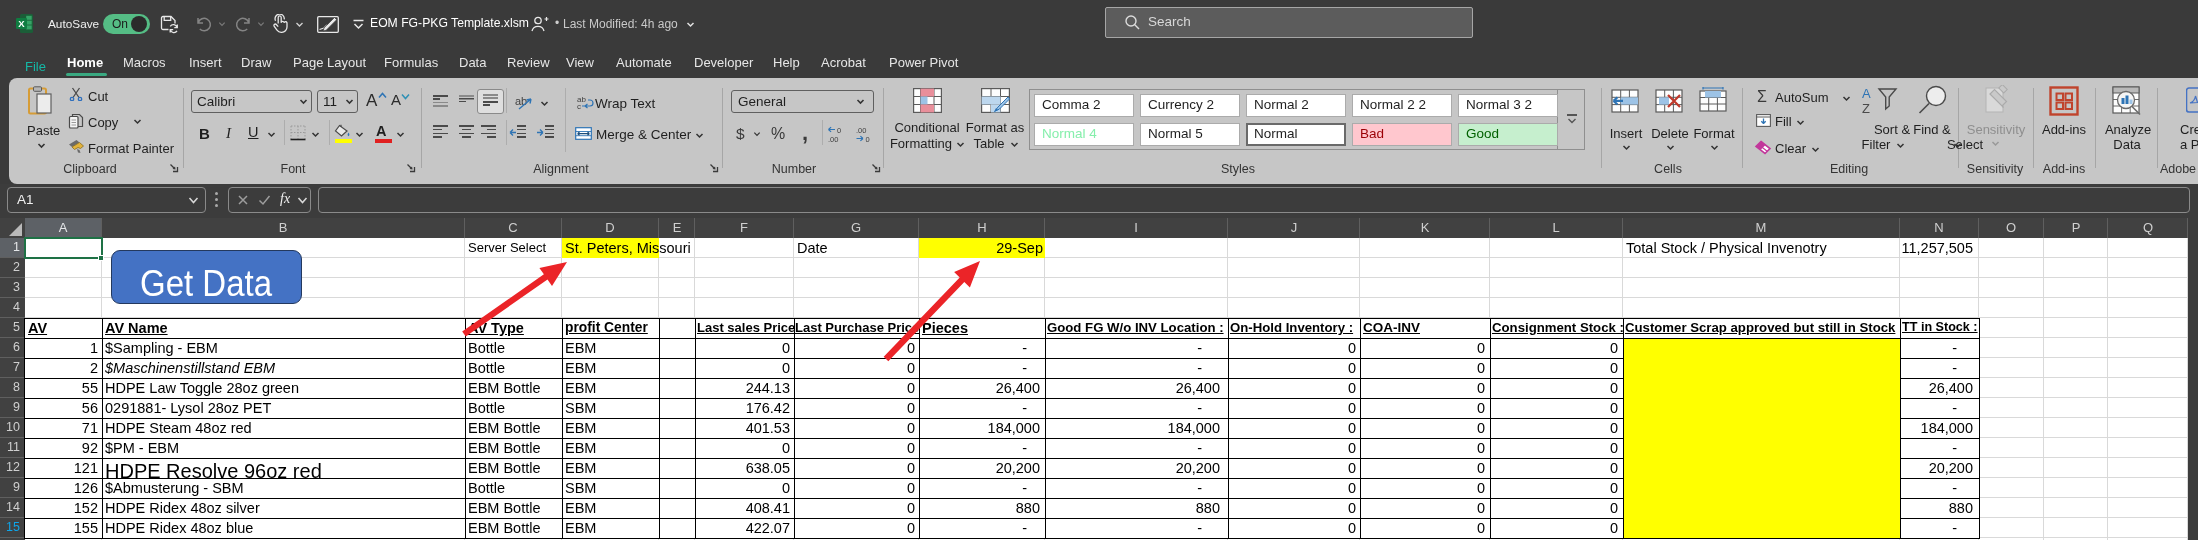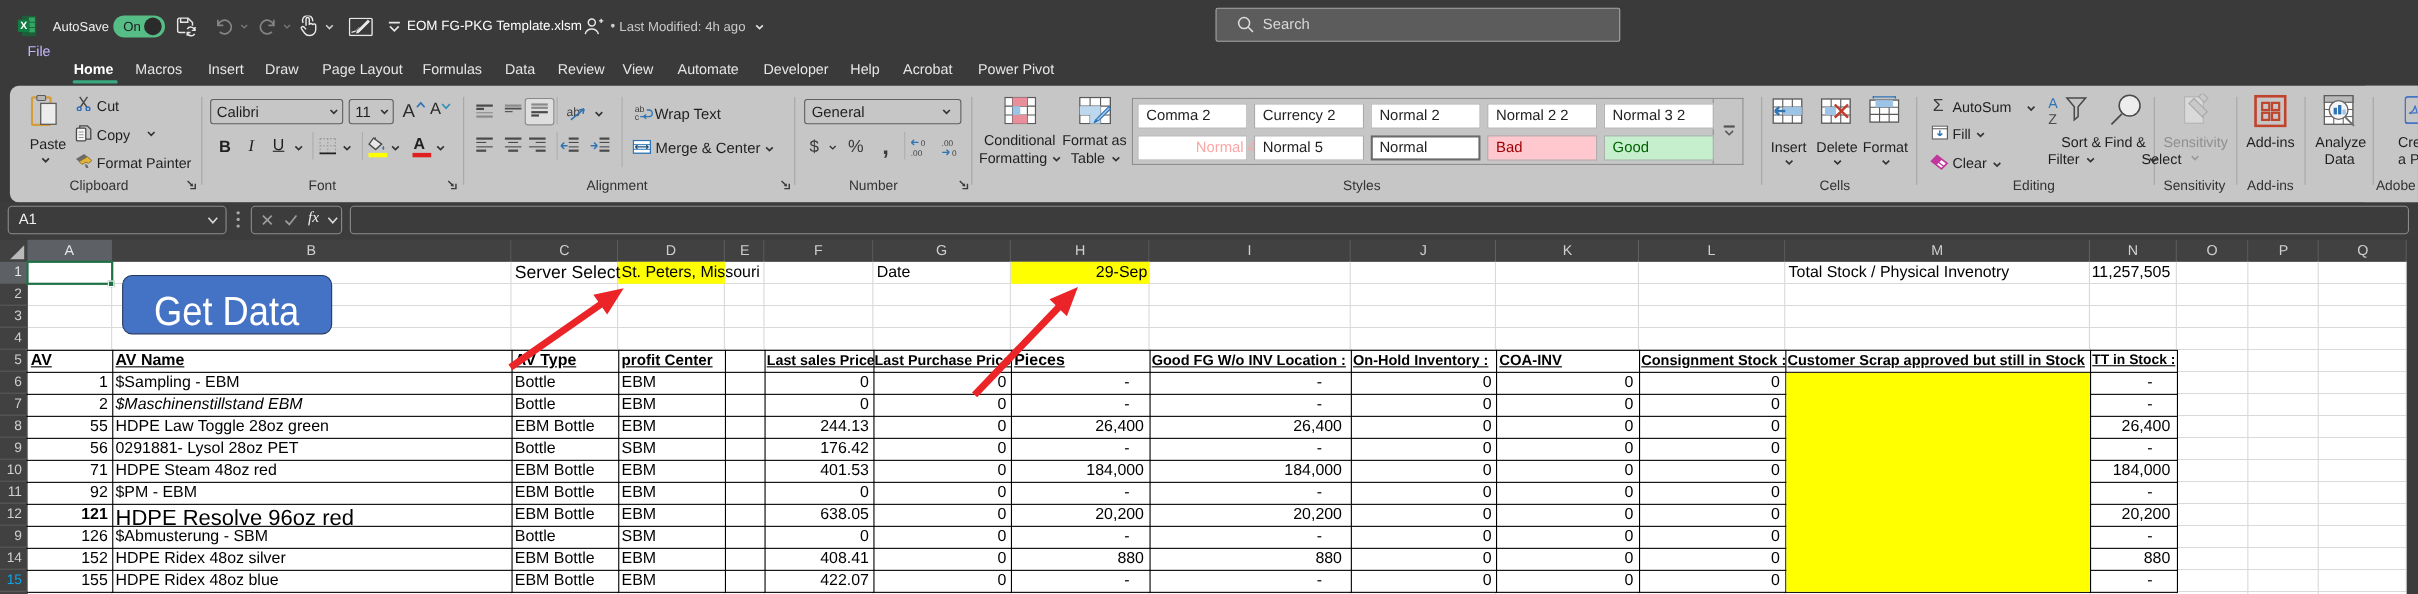--- a/index.html
+++ b/index.html
@@ -68,21 +68,21 @@
 <div class="tx" style="left:563px;top:17px;font-size:12px;color:#c9c9c9;font-weight:400;">Last Modified: 4h ago</div>
 <svg class="ab" style="left:686px;top:20px" width="9" height="9" viewBox="0 0 9 9">
       <path d="M1.5 3 L4.5 6 L7.5 3" fill="none" stroke="#e0e0e0" stroke-width="1.5"></path>
     </svg>
 <div class="ab" style="left:1105px;top:7px;width:368px;height:31px;background:#5c5c5c;border:1px solid #a6a6a6;border-radius:2px"></div>
 <svg class="ab" style="left:1124px;top:14px" width="17" height="17" viewBox="0 0 17 17">
 <circle cx="7" cy="7" r="5" fill="none" stroke="#dcdcdc" stroke-width="1.4"></circle>
 <path d="M10.8 10.8 L15 15" stroke="#dcdcdc" stroke-width="1.4"></path>
 </svg>
 <div class="tx" style="left:1148px;top:14px;font-size:13.5px;color:#d8d8d8;font-weight:400;">Search</div>
-<div class="tx" style="left:25px;top:39px;font-size:13px;color:#c4b5fd;font-weight:400;">File</div>
+<div class="tx" style="left:25px;top:59px;font-size:13px;color:#14b8a6;font-weight:400;">File</div>
 <div class="tx" style="left:67px;top:55px;font-size:13px;color:#ffffff;font-weight:700;">Home</div>
 <div class="tx" style="left:123px;top:55px;font-size:13px;color:#e6e6e6;font-weight:400;">Macros</div>
 <div class="tx" style="left:189px;top:55px;font-size:13px;color:#e6e6e6;font-weight:400;">Insert</div>
 <div class="tx" style="left:241px;top:55px;font-size:13px;color:#e6e6e6;font-weight:400;">Draw</div>
 <div class="tx" style="left:293px;top:55px;font-size:13px;color:#e6e6e6;font-weight:400;">Page Layout</div>
 <div class="tx" style="left:384px;top:55px;font-size:13px;color:#e6e6e6;font-weight:400;">Formulas</div>
 <div class="tx" style="left:459px;top:55px;font-size:13px;color:#e6e6e6;font-weight:400;">Data</div>
 <div class="tx" style="left:507px;top:55px;font-size:13px;color:#e6e6e6;font-weight:400;">Review</div>
 <div class="tx" style="left:566px;top:55px;font-size:13px;color:#e6e6e6;font-weight:400;">View</div>
 <div class="tx" style="left:616px;top:55px;font-size:13px;color:#e6e6e6;font-weight:400;">Automate</div>
@@ -346,21 +346,21 @@
 <div class="tx" style="left:1042px;top:97px;font-size:13.5px;color:#1f1f1f;font-weight:400;">Comma 2</div>
 <div class="ab" style="left:1140px;top:94px;width:100px;height:23px;background:#ffffff;border:1px solid #ababab"></div>
 <div class="tx" style="left:1148px;top:97px;font-size:13.5px;color:#1f1f1f;font-weight:400;">Currency 2</div>
 <div class="ab" style="left:1246px;top:94px;width:100px;height:23px;background:#ffffff;border:1px solid #ababab"></div>
 <div class="tx" style="left:1254px;top:97px;font-size:13.5px;color:#1f1f1f;font-weight:400;">Normal 2</div>
 <div class="ab" style="left:1352px;top:94px;width:100px;height:23px;background:#ffffff;border:1px solid #ababab"></div>
 <div class="tx" style="left:1360px;top:97px;font-size:13.5px;color:#1f1f1f;font-weight:400;">Normal 2 2</div>
 <div class="ab" style="left:1458px;top:94px;width:100px;height:23px;background:#ffffff;border:1px solid #ababab"></div>
 <div class="tx" style="left:1466px;top:97px;font-size:13.5px;color:#1f1f1f;font-weight:400;">Normal 3 2</div>
 <div class="ab" style="left:1034px;top:123px;width:100px;height:23px;background:#ffffff;border:1px solid #ababab"></div>
-<div class="tx" style="left:1042px;top:126px;font-size:13.5px;color:#fca5a5;font-weight:400;margin-left:45px;">Normal 4</div>
+<div class="tx" style="left:1042px;top:126px;font-size:13.5px;color:#86efac;font-weight:400;">Normal 4</div>
 <div class="ab" style="left:1140px;top:123px;width:100px;height:23px;background:#ffffff;border:1px solid #ababab"></div>
 <div class="tx" style="left:1148px;top:126px;font-size:13.5px;color:#1f1f1f;font-weight:400;">Normal 5</div>
 <div class="ab" style="left:1246px;top:123px;width:100px;height:23px;background:#ffffff;border:2px solid #6a6a6a"></div>
 <div class="tx" style="left:1254px;top:126px;font-size:13.5px;color:#1f1f1f;font-weight:400;">Normal</div>
 <div class="ab" style="left:1352px;top:123px;width:100px;height:23px;background:#ffc7ce;border:1px solid #ababab"></div>
 <div class="tx" style="left:1360px;top:126px;font-size:13.5px;color:#9c0006;font-weight:400;">Bad</div>
 <div class="ab" style="left:1458px;top:123px;width:100px;height:23px;background:#c6efce;border:1px solid #ababab"></div>
 <div class="tx" style="left:1466px;top:126px;font-size:13.5px;color:#006100;font-weight:400;">Good</div>
 <div class="ab" style="left:1558px;top:89px;width:27px;height:61px;border:1px solid #8f8f8f;border-left:none"></div>
 <div class="ab" style="left:1567px;top:114px;width:10px;height:1.5px;background:#555"></div>
@@ -593,21 +593,21 @@
 <div class="ab" style="left:0;top:458px;width:25px;height:20px;background:#414141;border-bottom:1px solid #5f5f5f"></div>
 <div class="tx" style="left:0;top:460px;width:20px;text-align:right;font-size:12.5px;color:#cfcfcf">12</div>
 <div class="ab" style="left:0;top:478px;width:25px;height:20px;background:#414141;border-bottom:1px solid #5f5f5f"></div>
 <div class="tx" style="left:0;top:480px;width:20px;text-align:right;font-size:12.5px;color:#cfcfcf">9</div>
 <div class="ab" style="left:0;top:498px;width:25px;height:20px;background:#414141;border-bottom:1px solid #5f5f5f"></div>
 <div class="tx" style="left:0;top:500px;width:20px;text-align:right;font-size:12.5px;color:#cfcfcf">14</div>
 <div class="ab" style="left:0;top:518px;width:25px;height:20px;background:#414141;border-bottom:1px solid #5f5f5f"></div>
 <div class="tx" style="left:0;top:520px;width:20px;text-align:right;font-size:12.5px;color:#0ea5e9">15</div>
 <div class="ab" style="left:562px;top:238px;width:97px;height:20px;background:#ffff00"></div>
 <div class="ab" style="left:919px;top:238px;width:126px;height:20px;background:#ffff00"></div>
-<div class="tx" style="left:468px;top:240px;font-size:16px;color:#000">Server Select</div>
+<div class="tx" style="left:468px;top:240px;font-size:13px;color:#000">Server Select</div>
 <div class="tx" style="left:565px;top:240px;font-size:14.5px;color:#000">St. Peters, Missouri</div>
 <div class="tx" style="left:797px;top:240px;font-size:14.5px;color:#000">Date</div>
 <div class="tx" style="left:919px;top:240px;width:124px;text-align:right;font-size:14.5px;color:#000">29-Sep</div>
 <div class="tx" style="left:1626px;top:240px;font-size:14.5px;color:#000">Total Stock / Physical Invenotry</div>
 <div class="tx" style="left:1900px;top:240px;width:73px;text-align:right;font-size:14.5px;color:#000">11,257,505</div>
 <div class="ab" style="left:24px;top:237px;width:79px;height:22px;border:2px solid #1e7145"></div>
 <div class="ab" style="left:98px;top:255px;width:6px;height:6px;background:#1e7145;border:1px solid #fff"></div>
 <div class="ab" style="left:111px;top:250px;width:191px;height:54px;background:#4472c4;border:1.5px solid #24395e;border-radius:9px"></div>
 <div class="tx" style="left:206px;top:262px;transform:translateX(-50%) scaleY(1.12);transform-origin:center top;font-size:33px;font-weight:400;color:#ffffff">Get Data</div>
 <div class="ab" style="left:24px;top:318px;width:1956px;height:221px;background:#fff;border:1px solid #000"></div>
@@ -713,21 +713,21 @@
 <div class="tx" style="left:468px;top:440px;font-size:14.5px;color:#000;">EBM Bottle</div>
 <div class="tx" style="left:565px;top:440px;font-size:14.5px;color:#000;">EBM</div>
 <div class="tx" style="left:695px;top:440px;width:95px;text-align:right;font-size:14.5px;color:#000;">0</div>
 <div class="tx" style="left:794px;top:440px;width:121px;text-align:right;font-size:14.5px;color:#000;">0</div>
 <div class="tx" style="left:919px;top:440px;width:108px;text-align:right;font-size:14.5px;color:#000;">-</div>
 <div class="tx" style="left:1045px;top:440px;width:157px;text-align:right;font-size:14.5px;color:#000;">-</div>
 <div class="tx" style="left:1228px;top:440px;width:128px;text-align:right;font-size:14.5px;color:#000;">0</div>
 <div class="tx" style="left:1360px;top:440px;width:125px;text-align:right;font-size:14.5px;color:#000;">0</div>
 <div class="tx" style="left:1490px;top:440px;width:128px;text-align:right;font-size:14.5px;color:#000;">0</div>
 <div class="tx" style="left:1900px;top:440px;width:57px;text-align:right;font-size:14.5px;color:#000;">-</div>
-<div class="tx" style="left:25px;top:460px;width:73px;text-align:right;font-size:14.5px;color:#000;font-weight:bold;">121</div>
+<div class="tx" style="left:25px;top:460px;width:73px;text-align:right;font-size:14.5px;color:#000;">121</div>
 <div class="tx" style="left:105px;top:460px;font-size:20px;color:#000;">HDPE Resolve 96oz red</div>
 <div class="tx" style="left:468px;top:460px;font-size:14.5px;color:#000;">EBM Bottle</div>
 <div class="tx" style="left:565px;top:460px;font-size:14.5px;color:#000;">EBM</div>
 <div class="tx" style="left:695px;top:460px;width:95px;text-align:right;font-size:14.5px;color:#000;">638.05</div>
 <div class="tx" style="left:794px;top:460px;width:121px;text-align:right;font-size:14.5px;color:#000;">0</div>
 <div class="tx" style="left:919px;top:460px;width:121px;text-align:right;font-size:14.5px;color:#000;">20,200</div>
 <div class="tx" style="left:1045px;top:460px;width:175px;text-align:right;font-size:14.5px;color:#000;">20,200</div>
 <div class="tx" style="left:1228px;top:460px;width:128px;text-align:right;font-size:14.5px;color:#000;">0</div>
 <div class="tx" style="left:1360px;top:460px;width:125px;text-align:right;font-size:14.5px;color:#000;">0</div>
 <div class="tx" style="left:1490px;top:460px;width:128px;text-align:right;font-size:14.5px;color:#000;">0</div>

